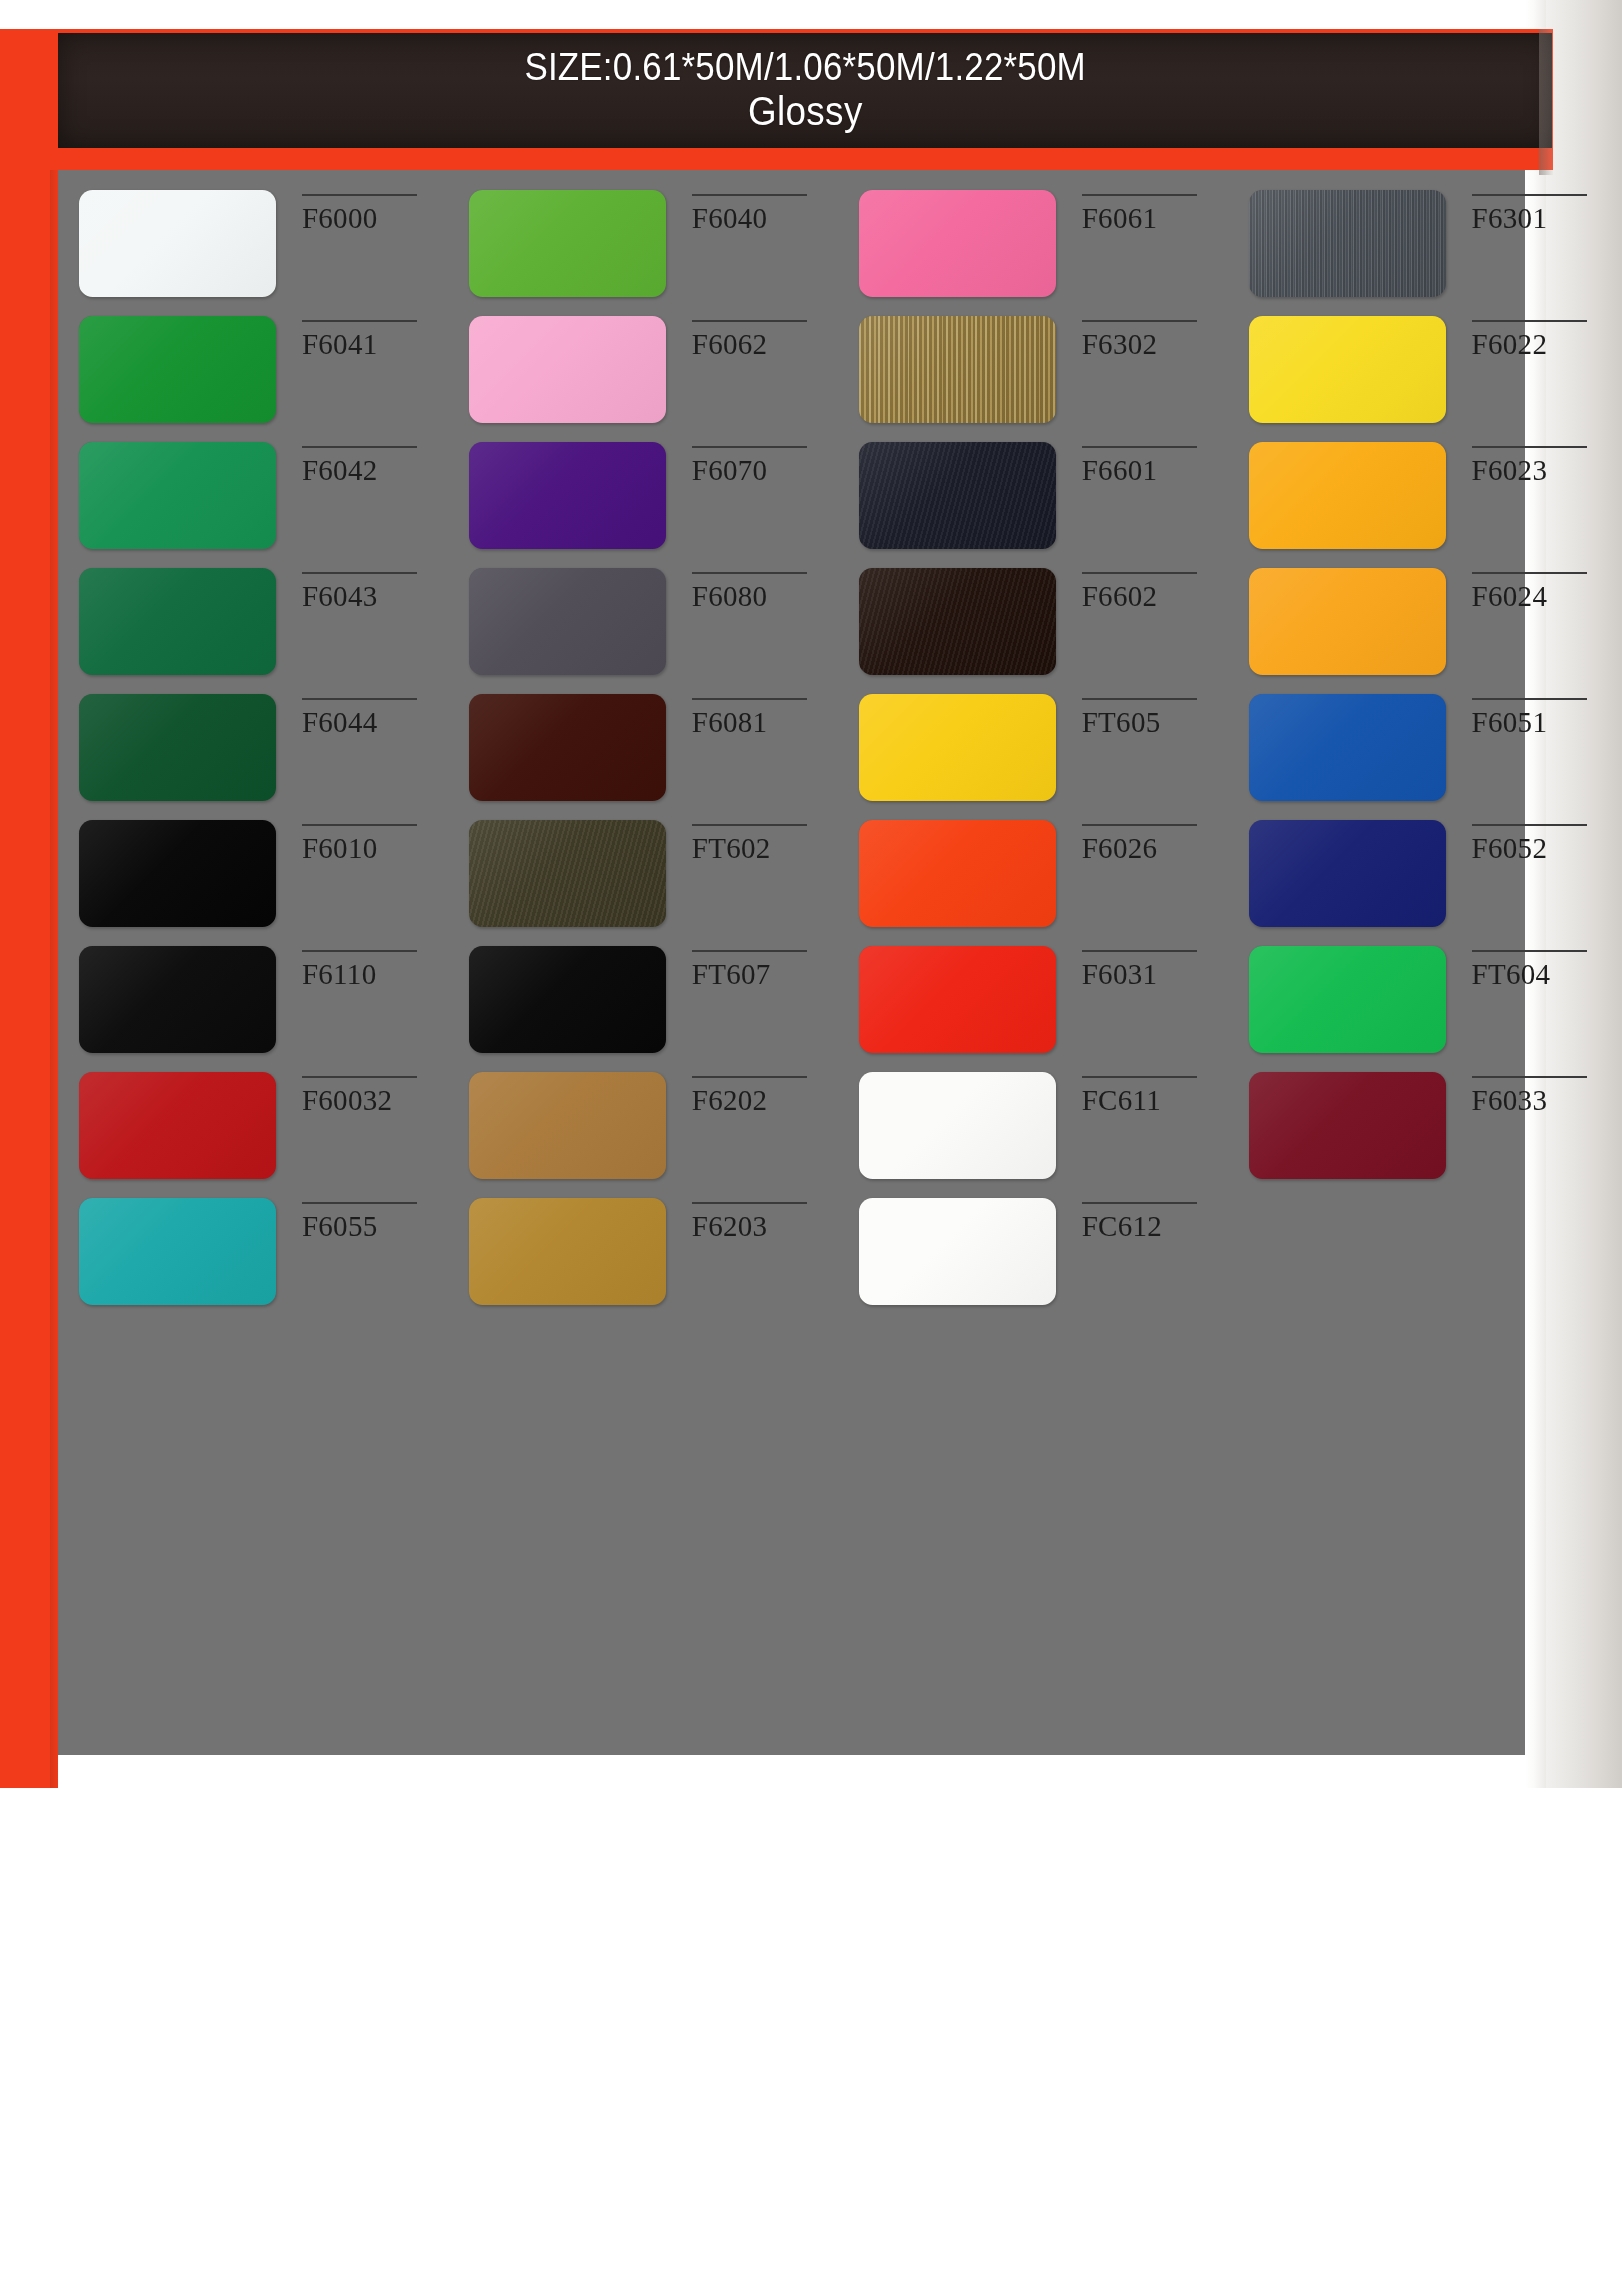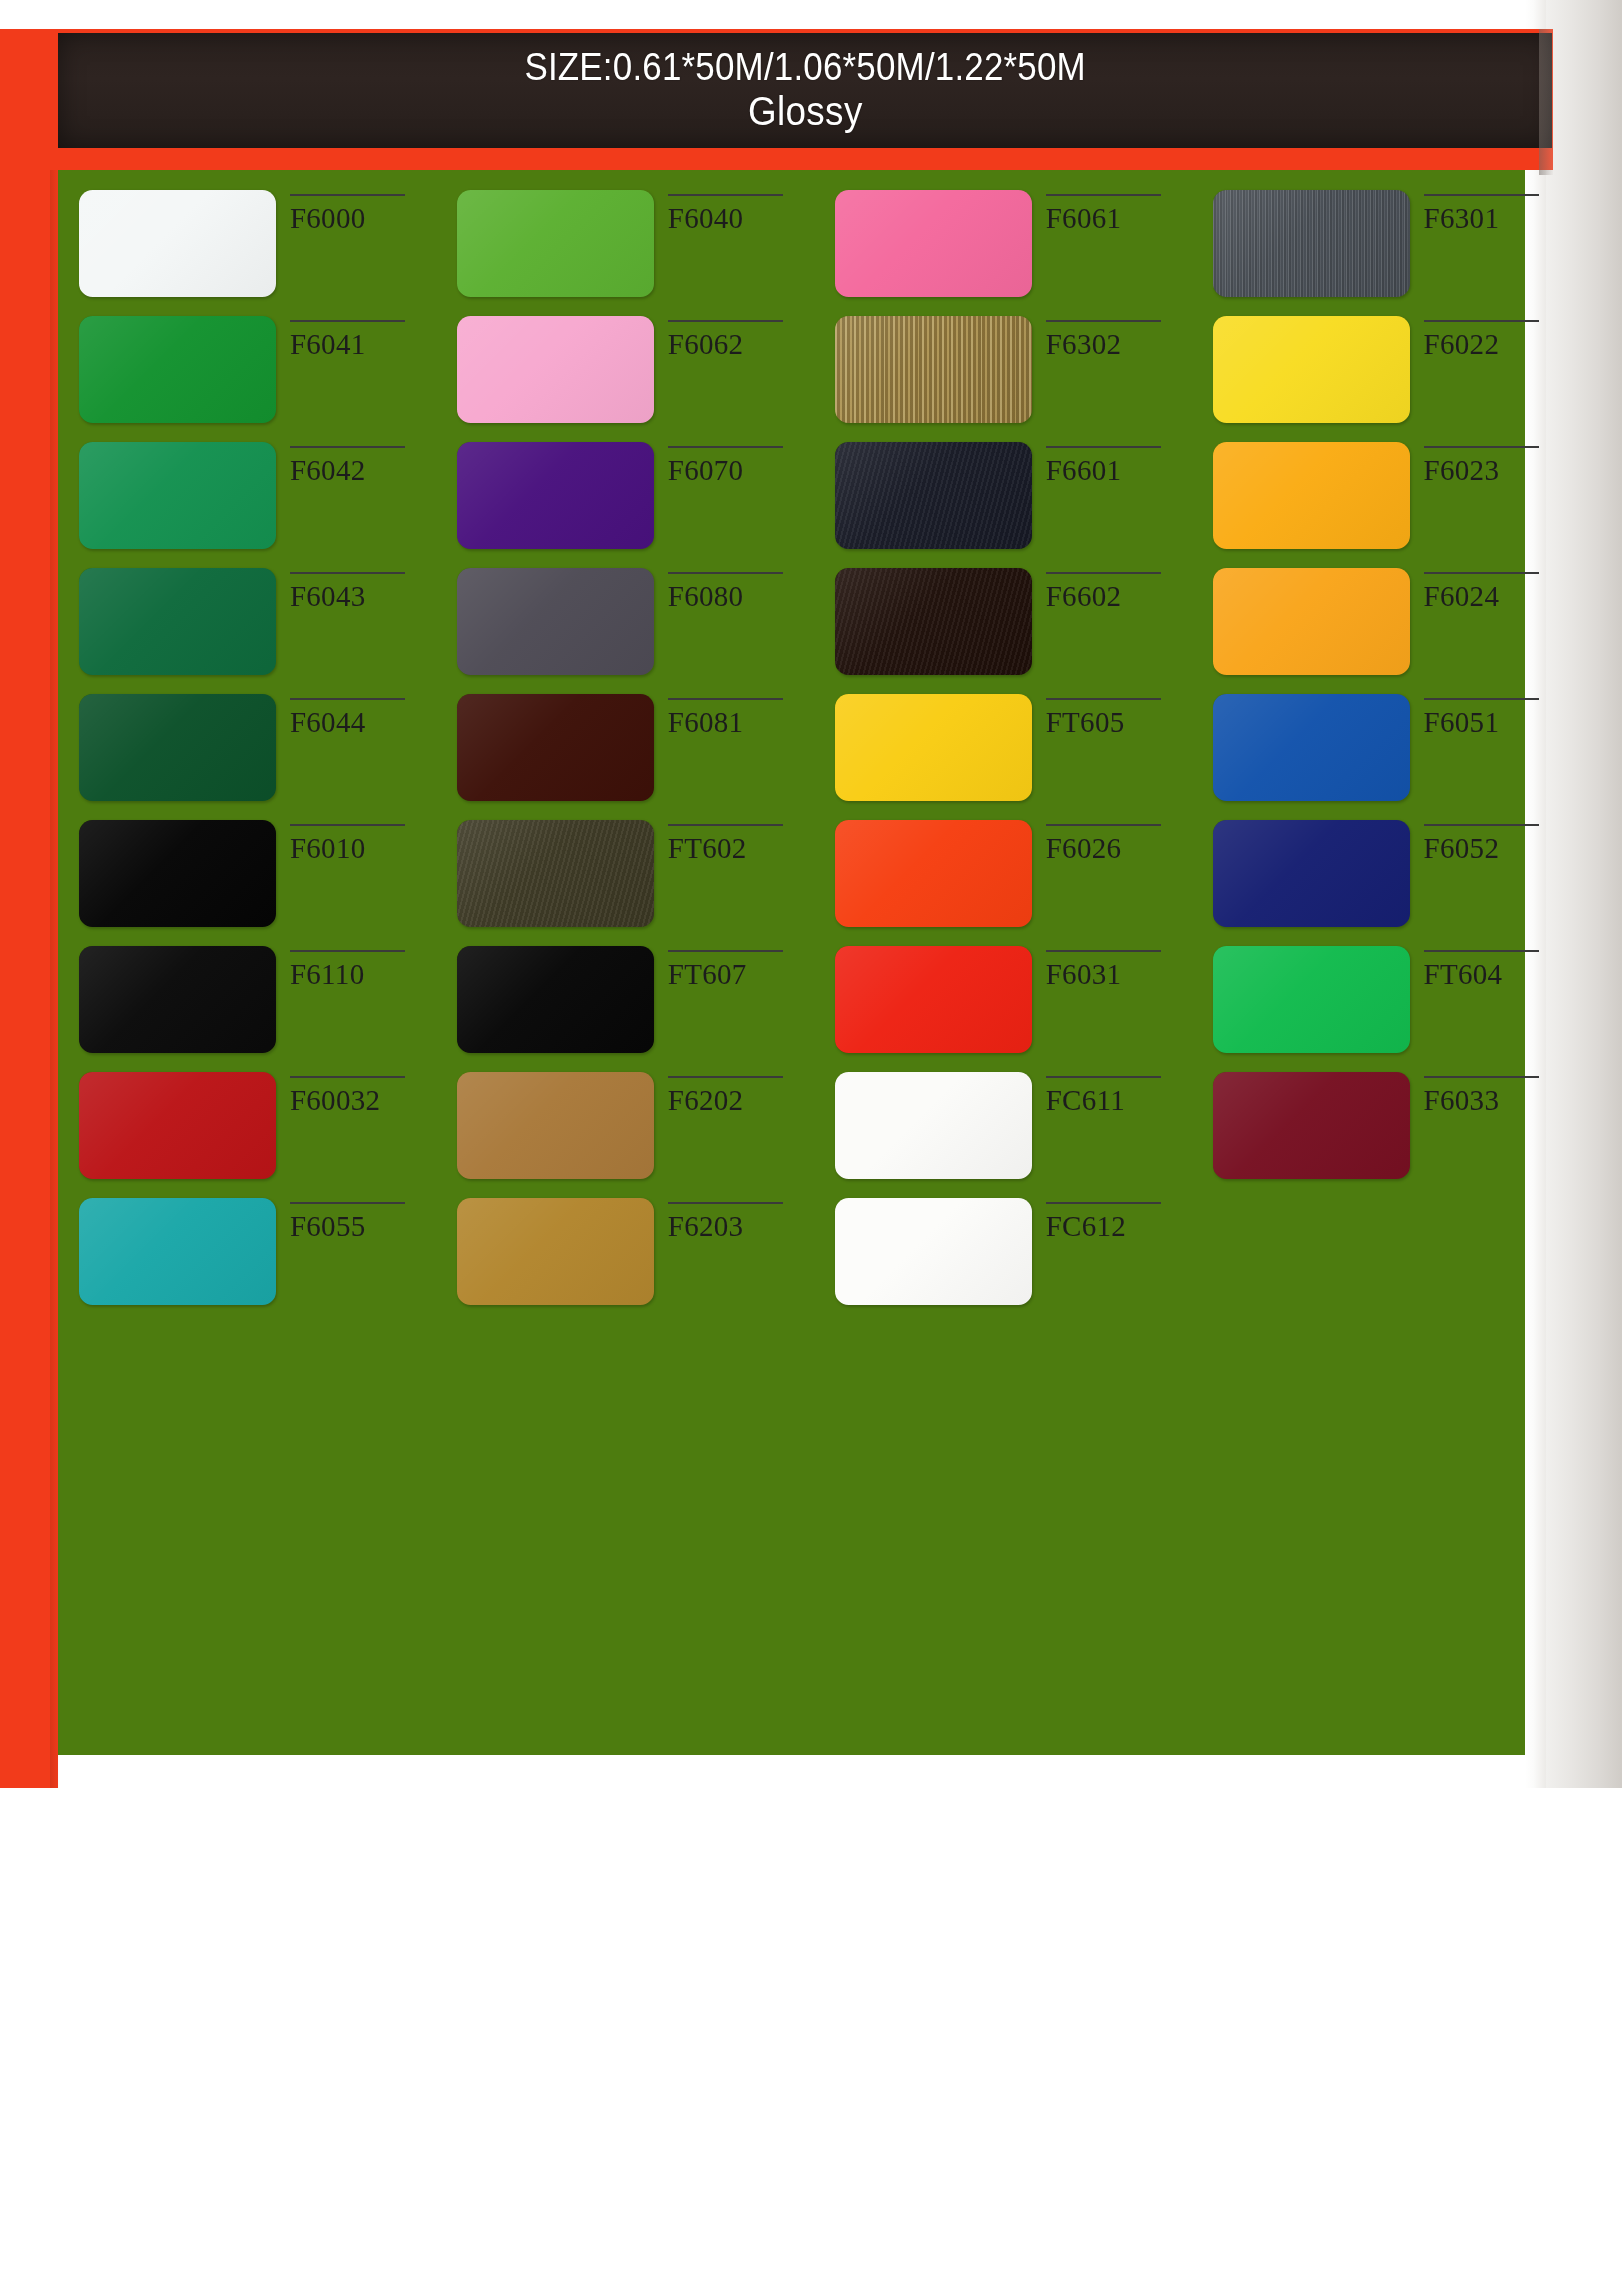--- a/index.html
+++ b/index.html
@@ -9,21 +9,21 @@
     background: #ffffff;
   }
   body {
     font-family: "Liberation Serif", "DejaVu Serif", serif;
   }
   #page {
     position: relative;
     width: 1622px;
     height: 1788px;
     overflow: hidden;
-    background: #4d7c0f;
+    background: #737373;
   }
 
   
   .paper-right-gutter {
     position: absolute;
     top: 0;
     left: 1543px;
     width: 80px;
     height: 2296px;
     background: linear-gradient(to right, #f2f1ef 0%, #e8e6e3 35%, #dcd9d5 70%, #cfcbc6 100%);
@@ -144,20 +144,21 @@
     grid-template-columns: repeat(4, 1fr);
     grid-auto-rows: 126px;
     column-gap: 0px;
     row-gap: 0px;
   }
   .cell {
     position: relative;
     display: flex;
     align-items: flex-start;
     padding-left: 21.3px;
+    gap: 12px;
   }
   .swatch {
     width: 197px;
     height: 107px;
     border-radius: 13.6px;
     flex: 0 0 auto;
     box-shadow: 1px 1.9px 2.9px rgba(0,0,0,0.22);
     position: relative;
     overflow: hidden;
   }

